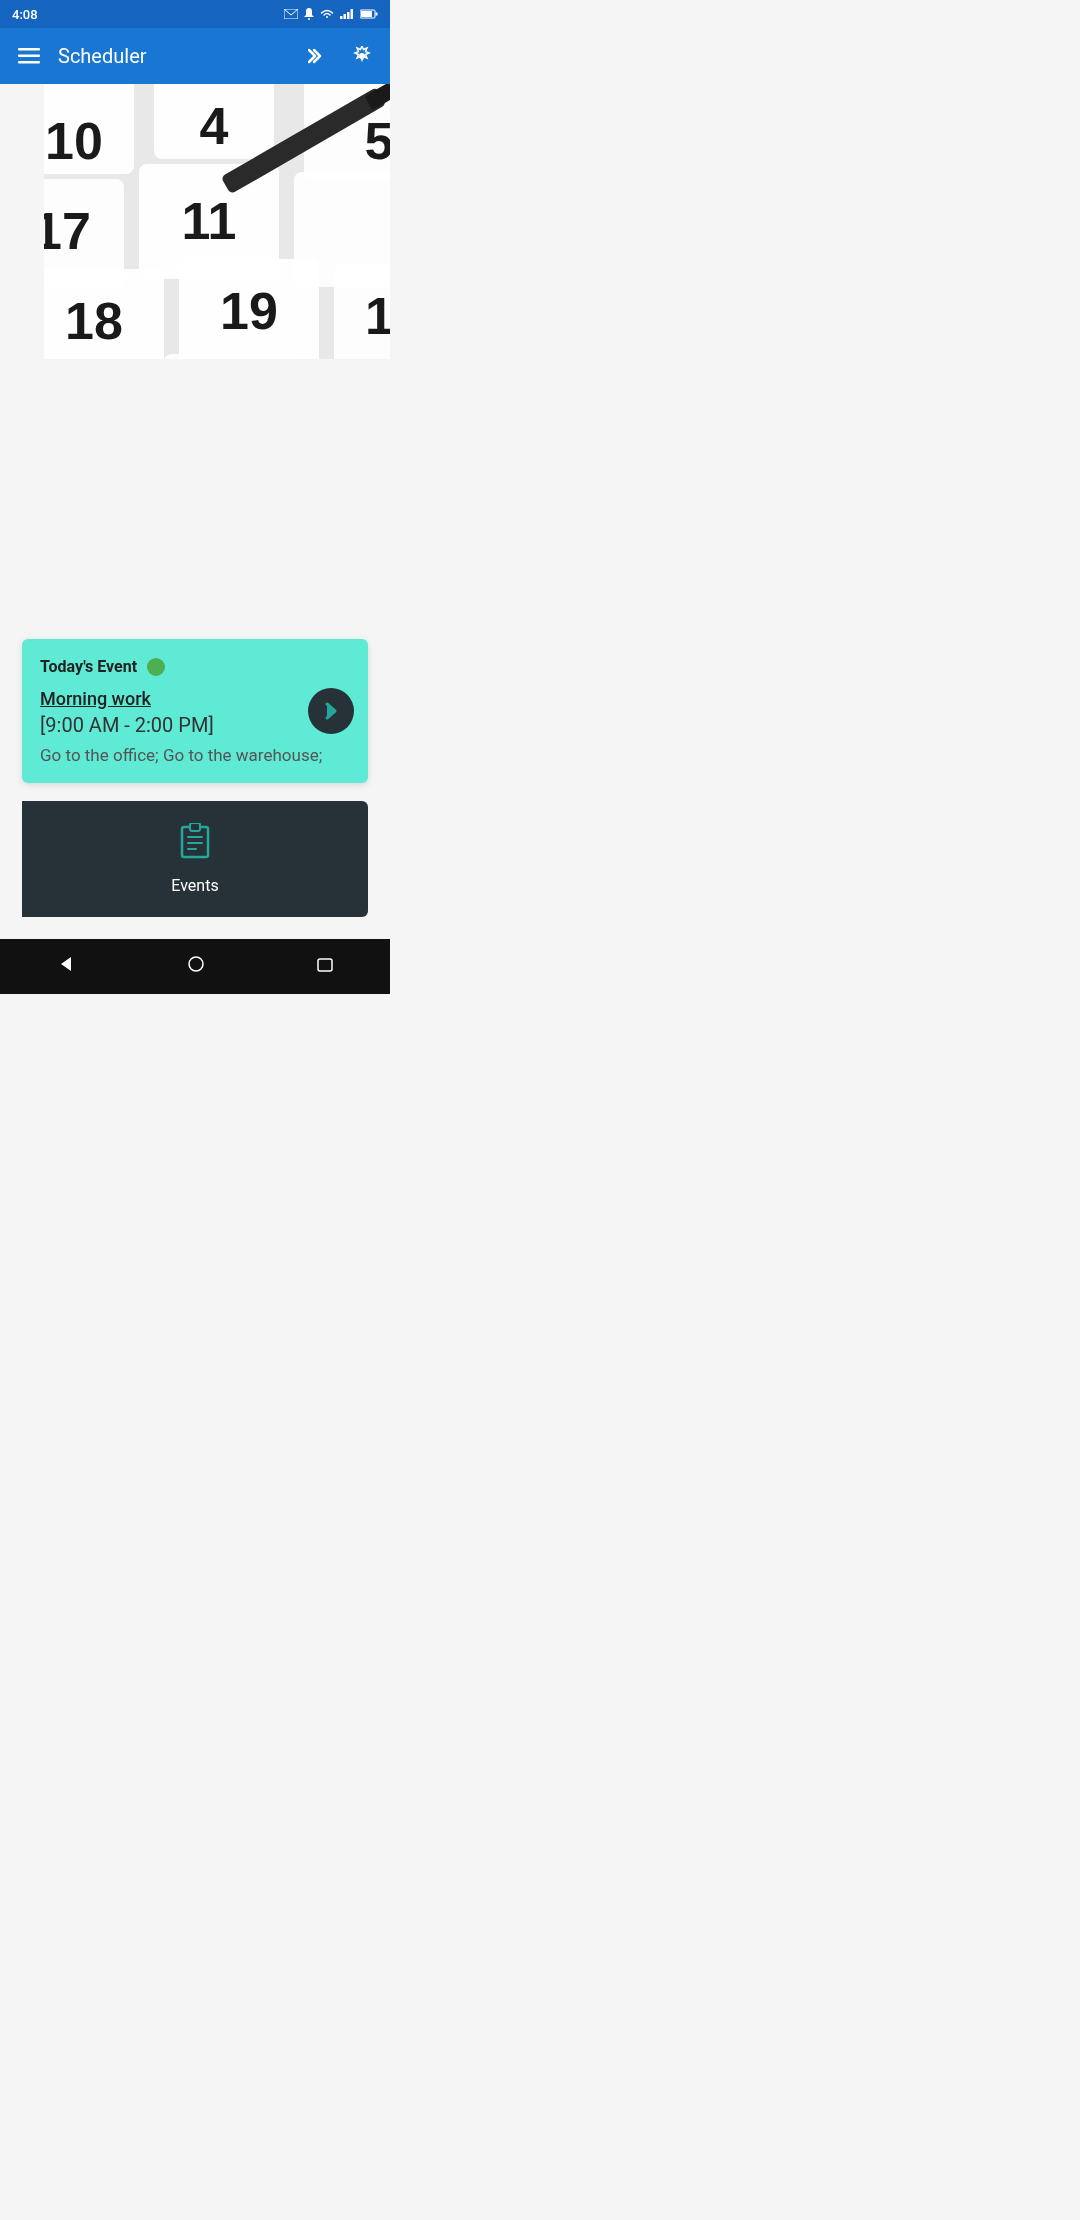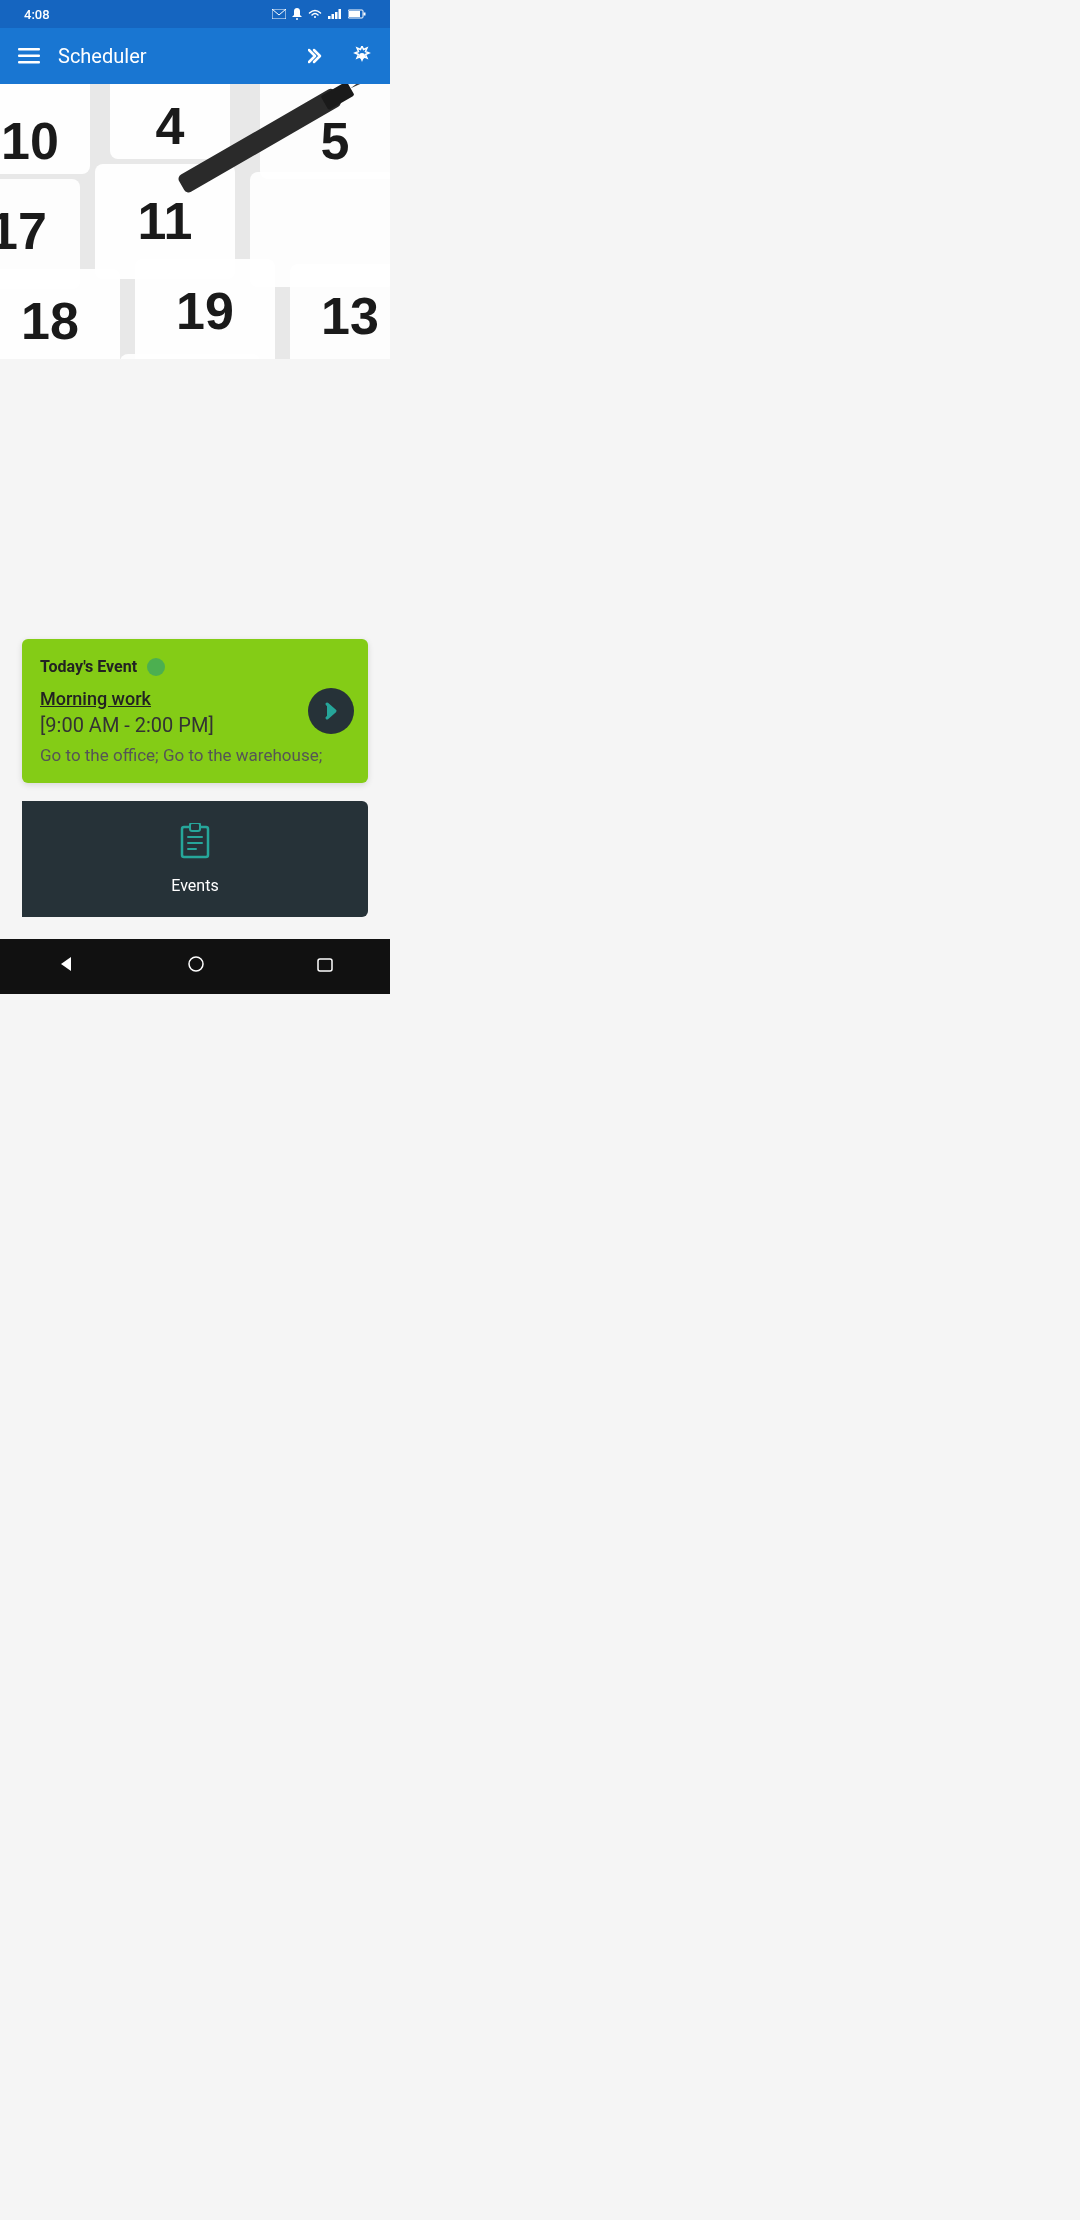--- a/index.html
+++ b/index.html
@@ -12,21 +12,21 @@
       overflow-x: hidden;
     }
 
     
     .status-bar {
       background: #1565C0;
       color: white;
       display: flex;
       justify-content: space-between;
       align-items: center;
-      padding: 6px 24px;
+      padding: 6px 12px;
       font-size: 13px;
       font-weight: 500;
       height: 28px;
     }
     .status-bar-left { display: flex; align-items: center; gap: 4px; }
     .status-bar-right { display: flex; align-items: center; gap: 6px; }
 
     
     .app-bar {
       background: #1976D2;
@@ -53,32 +53,33 @@
     
     .hero-image {
       width: 100%;
       height: 275px;
       background: linear-gradient(135deg, #e8e8e8 0%, #d0d0d0 100%);
       position: relative;
       overflow: hidden;
       display: flex;
       align-items: flex-start;
       justify-content: center;
+      margin-left: 44px;
     }
 
     
     .calendar-art {
       width: 100%;
       height: 100%;
     }
 
     
     .event-card {
       margin: 0 22px;
-      background: #84cc16;
+      background: #5eead4;
       border-radius: 6px;
       padding: 18px 18px 18px 18px;
       box-shadow: 0 2px 6px rgba(0,0,0,0.12);
       position: relative;
     }
     .event-card-header {
       display: flex;
       align-items: center;
       gap: 10px;
       margin-bottom: 12px;

